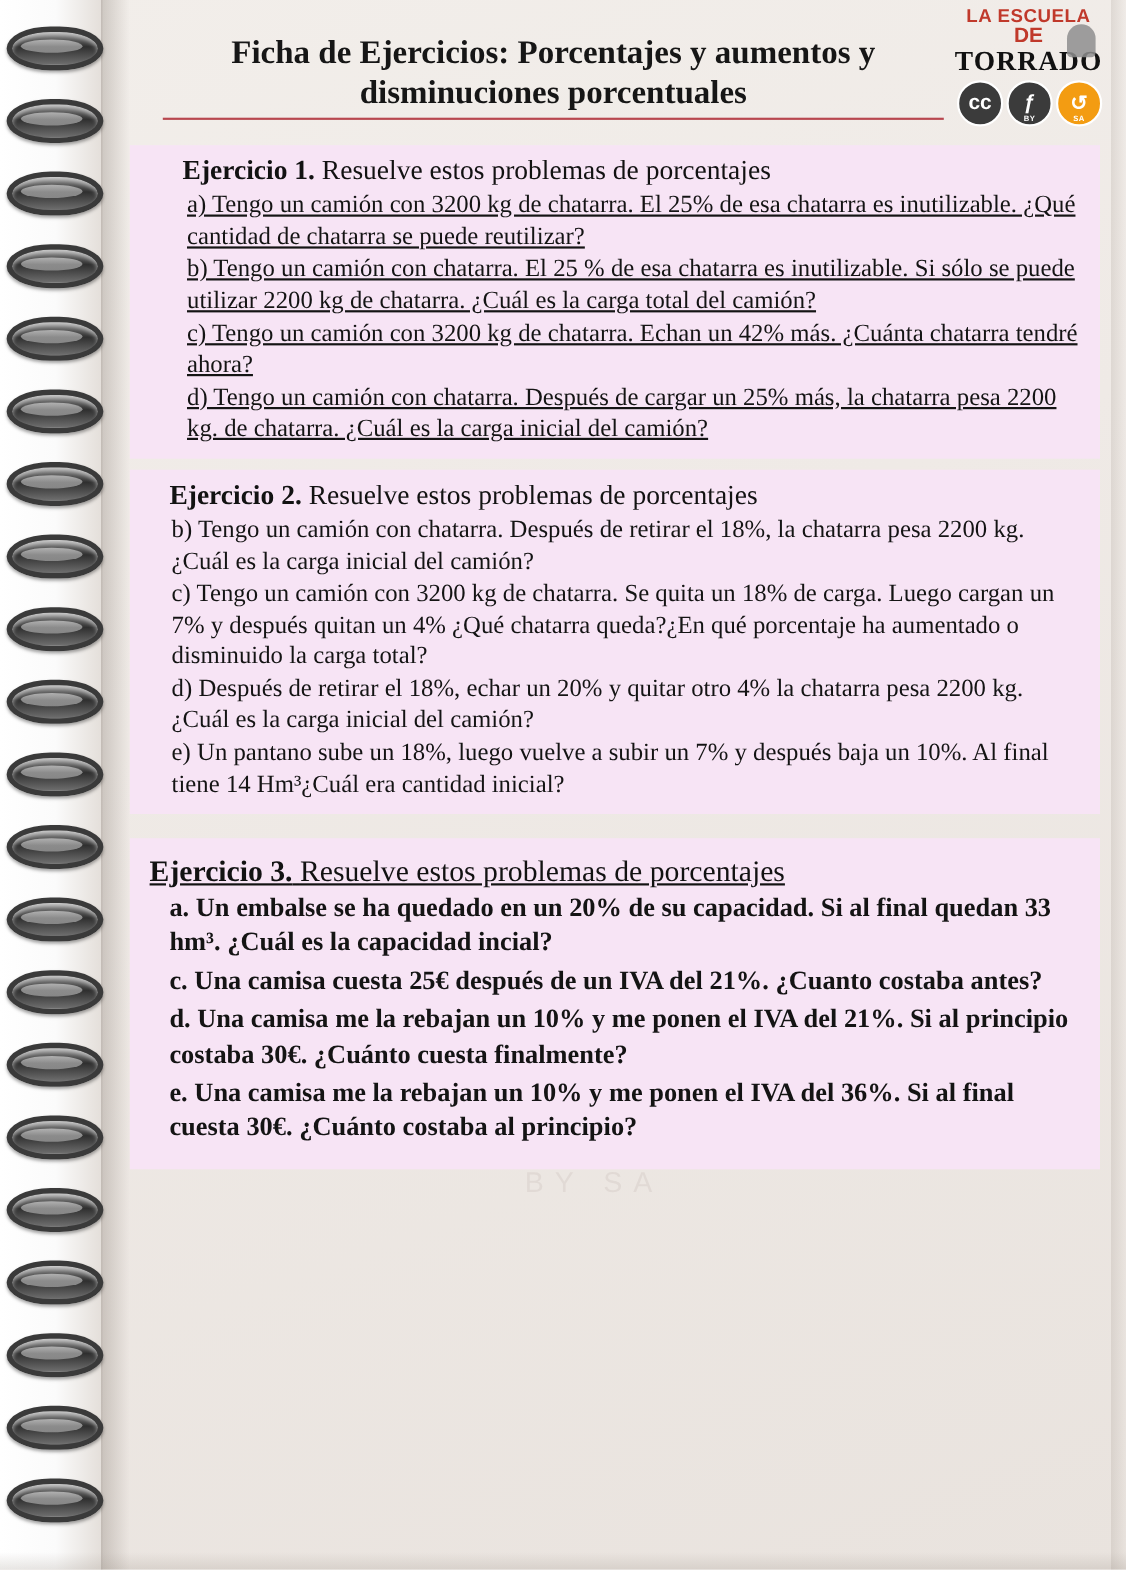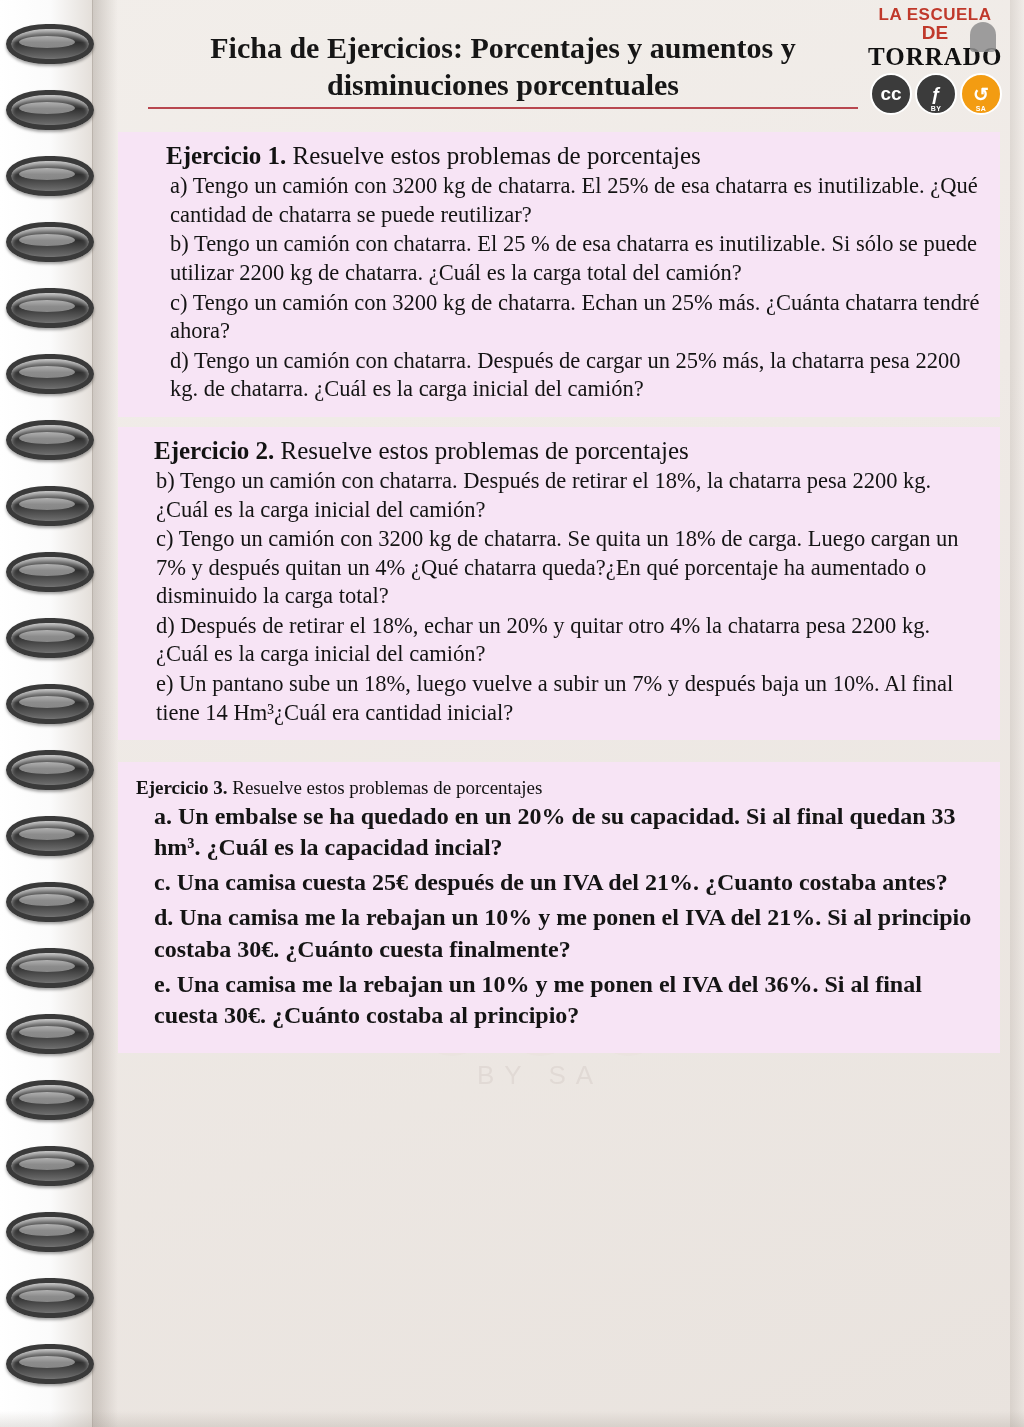--- a/index.html
+++ b/index.html
@@ -245,29 +245,29 @@
   }
   .ex-head .desc {
     font-weight: normal;
   }
   .ex-item {
     font-size: 22.5px;
     line-height: 1.27;
     color: #141414;
     margin: 0 0 1px 0;
   }
-  .b3 .ex-head { font-size: 19px; }
+  .b3 .ex-head { font-size: 27px; text-decoration: underline; }
   .b3 .ex-item {
     font-size: 24px;
     line-height: 1.3;
     padding-left: 18px;
     margin-bottom: 4px;
     font-weight: bold;
   }
-  .b1 .ex-item { padding-left: 4px; }
+  .b1 .ex-item { padding-left: 4px; text-decoration: underline; }
   .b2 .ex-item { padding-left: 2px; }
 </style>
 </head>
 <body>
 
 <div class="page">
 
   <div class="binding"></div>
   <div class="binding-shadow"></div>
   <div class="rings">
@@ -334,21 +334,21 @@
       </div>
     </div>
 
     <div class="block b1">
       <div class="ex-head">
         <span class="num">Ejercicio 1.</span>
         <span class="desc">Resuelve estos problemas de porcentajes</span>
       </div>
       <p class="ex-item">a) Tengo un camión con 3200 kg de chatarra. El 25% de esa chatarra es inutilizable. ¿Qué cantidad de chatarra se puede reutilizar?</p>
       <p class="ex-item">b) Tengo un camión con chatarra. El 25 % de esa chatarra es inutilizable. Si sólo se puede utilizar 2200 kg de chatarra. ¿Cuál es la carga total del camión?</p>
-      <p class="ex-item">c) Tengo un camión con 3200 kg de chatarra. Echan un 25% más. ¿Cuánta chatarra tendré ahora?</p>
+      <p class="ex-item">c) Tengo un camión con 3200 kg de chatarra. Echan un 42% más. ¿Cuánta chatarra tendré ahora?</p>
       <p class="ex-item">d) Tengo un camión con chatarra. Después de cargar un 25% más, la chatarra pesa 2200 kg. de chatarra. ¿Cuál es la carga inicial del camión?</p>
     </div>
 
     <div class="block b2">
       <div class="ex-head">
         <span class="num">Ejercicio 2.</span>
         <span class="desc">Resuelve estos problemas de porcentajes</span>
       </div>
       <p class="ex-item">b) Tengo un camión con chatarra. Después de retirar el 18%, la chatarra pesa 2200 kg. ¿Cuál es la carga inicial del camión?</p>
       <p class="ex-item">c) Tengo un camión con 3200 kg de chatarra. Se quita un 18% de carga. Luego cargan un 7% y después quitan un 4% ¿Qué chatarra queda?¿En qué porcentaje ha aumentado o disminuido la carga total?</p>

